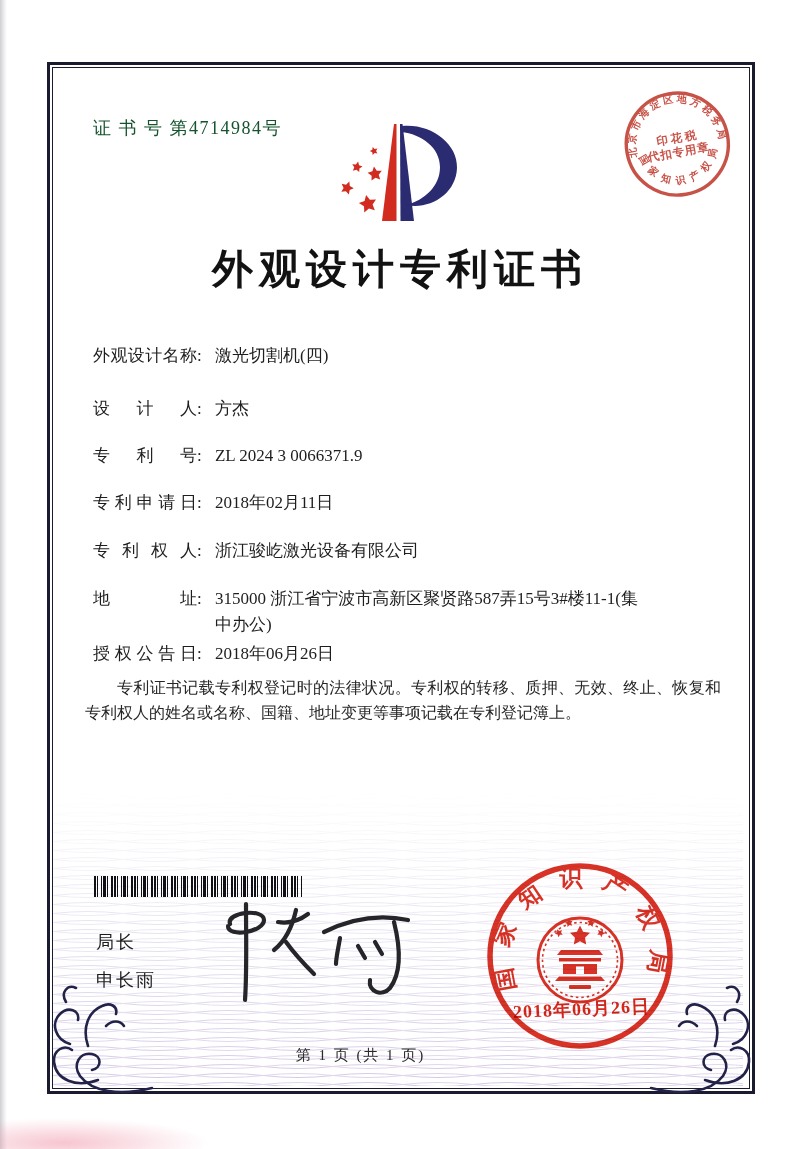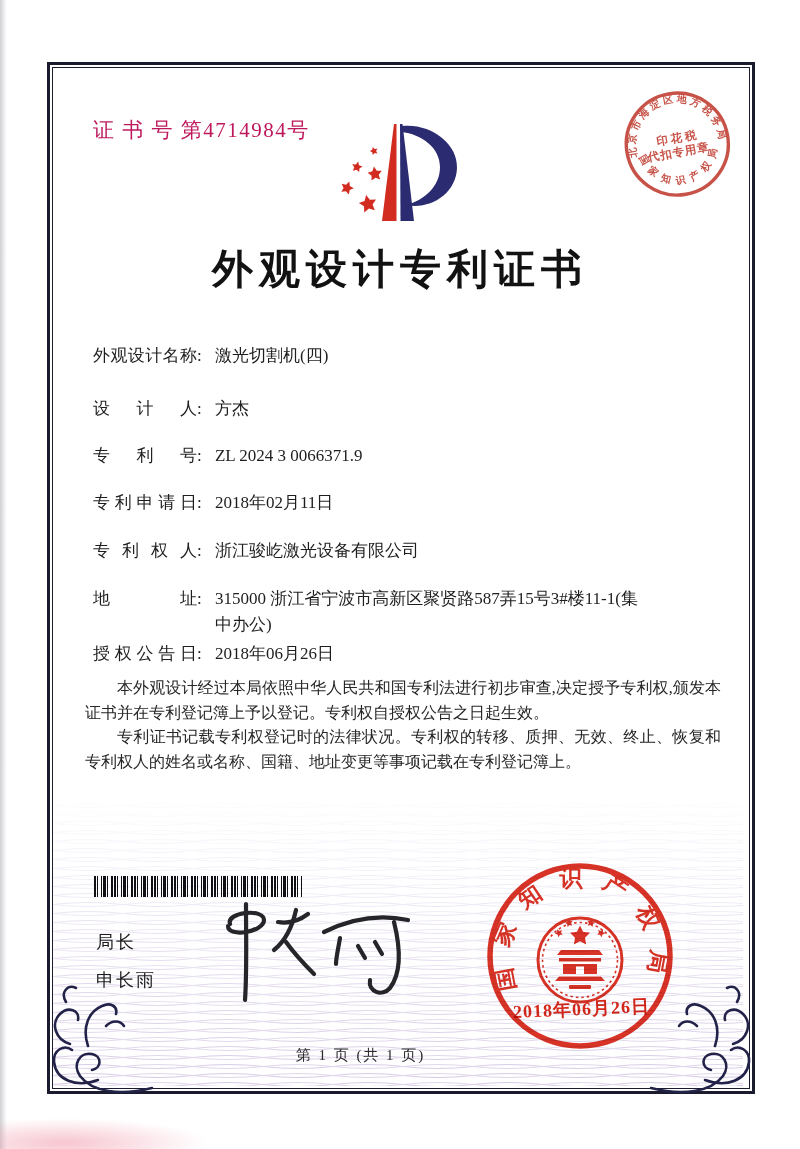--- a/index.html
+++ b/index.html
@@ -22,21 +22,21 @@
     position:absolute;left:47px;top:62px;width:702px;height:1026px;
     border:3px solid #1b1b30;
   }
   .frame-inner{
     position:absolute;left:2px;top:2px;right:2px;bottom:2px;
     border:1.5px solid #1b1b30;
   }
   .guilloche{position:absolute;left:53px;top:792px;}
   .cert-no{
     position:absolute;left:93px;top:116px;
-    font-size:21px;letter-spacing:1.5px;color:#be185d;
+    font-size:18px;letter-spacing:1.5px;color:#14532d;
   }
   .logo{position:absolute;left:330px;top:110px;}
   .title{
     position:absolute;left:0;top:242px;width:800px;text-align:center;
     font-size:41px;font-weight:700;letter-spacing:6px;color:#121212;
   }
   .tax-stamp{
     position:absolute;left:614px;top:84px;
     transform:rotate(-10deg);
     mix-blend-mode:multiply;opacity:.88;
@@ -189,21 +189,20 @@
 <div class="field-row" style="top:586px">
   <span class="flabel">地 址</span><span class="fcolon">:</span>
   <span class="fvalue addr">315000 浙江省宁波市高新区聚贤路587弄15号3#楼11-1(集中办公)</span>
 </div>
 <div class="field-row" style="top:641px">
   <span class="flabel">授权公告日</span><span class="fcolon">:</span>
   <span class="fvalue">2018年06月26日</span>
 </div>
 
 <div class="body-text">
-  <p>本外观设计经过本局依照中华人民共和国专利法进行初步审查,决定授予专利权,颁发本证书并在专利登记簿上予以登记。专利权自授权公告之日起生效。</p>
   <p>专利证书记载专利权登记时的法律状况。专利权的转移、质押、无效、终止、恢复和专利权人的姓名或名称、国籍、地址变更等事项记载在专利登记簿上。</p>
 </div>
 
 <div class="barcode"></div>
 
 <div class="director-title">局长</div>
 <div class="director-name">申长雨</div>
 
 <svg class="signature" width="205" height="108" viewBox="0 0 205 108">
   <g fill="none" stroke="#26262a" stroke-width="4.2" stroke-linecap="round" stroke-linejoin="round">

